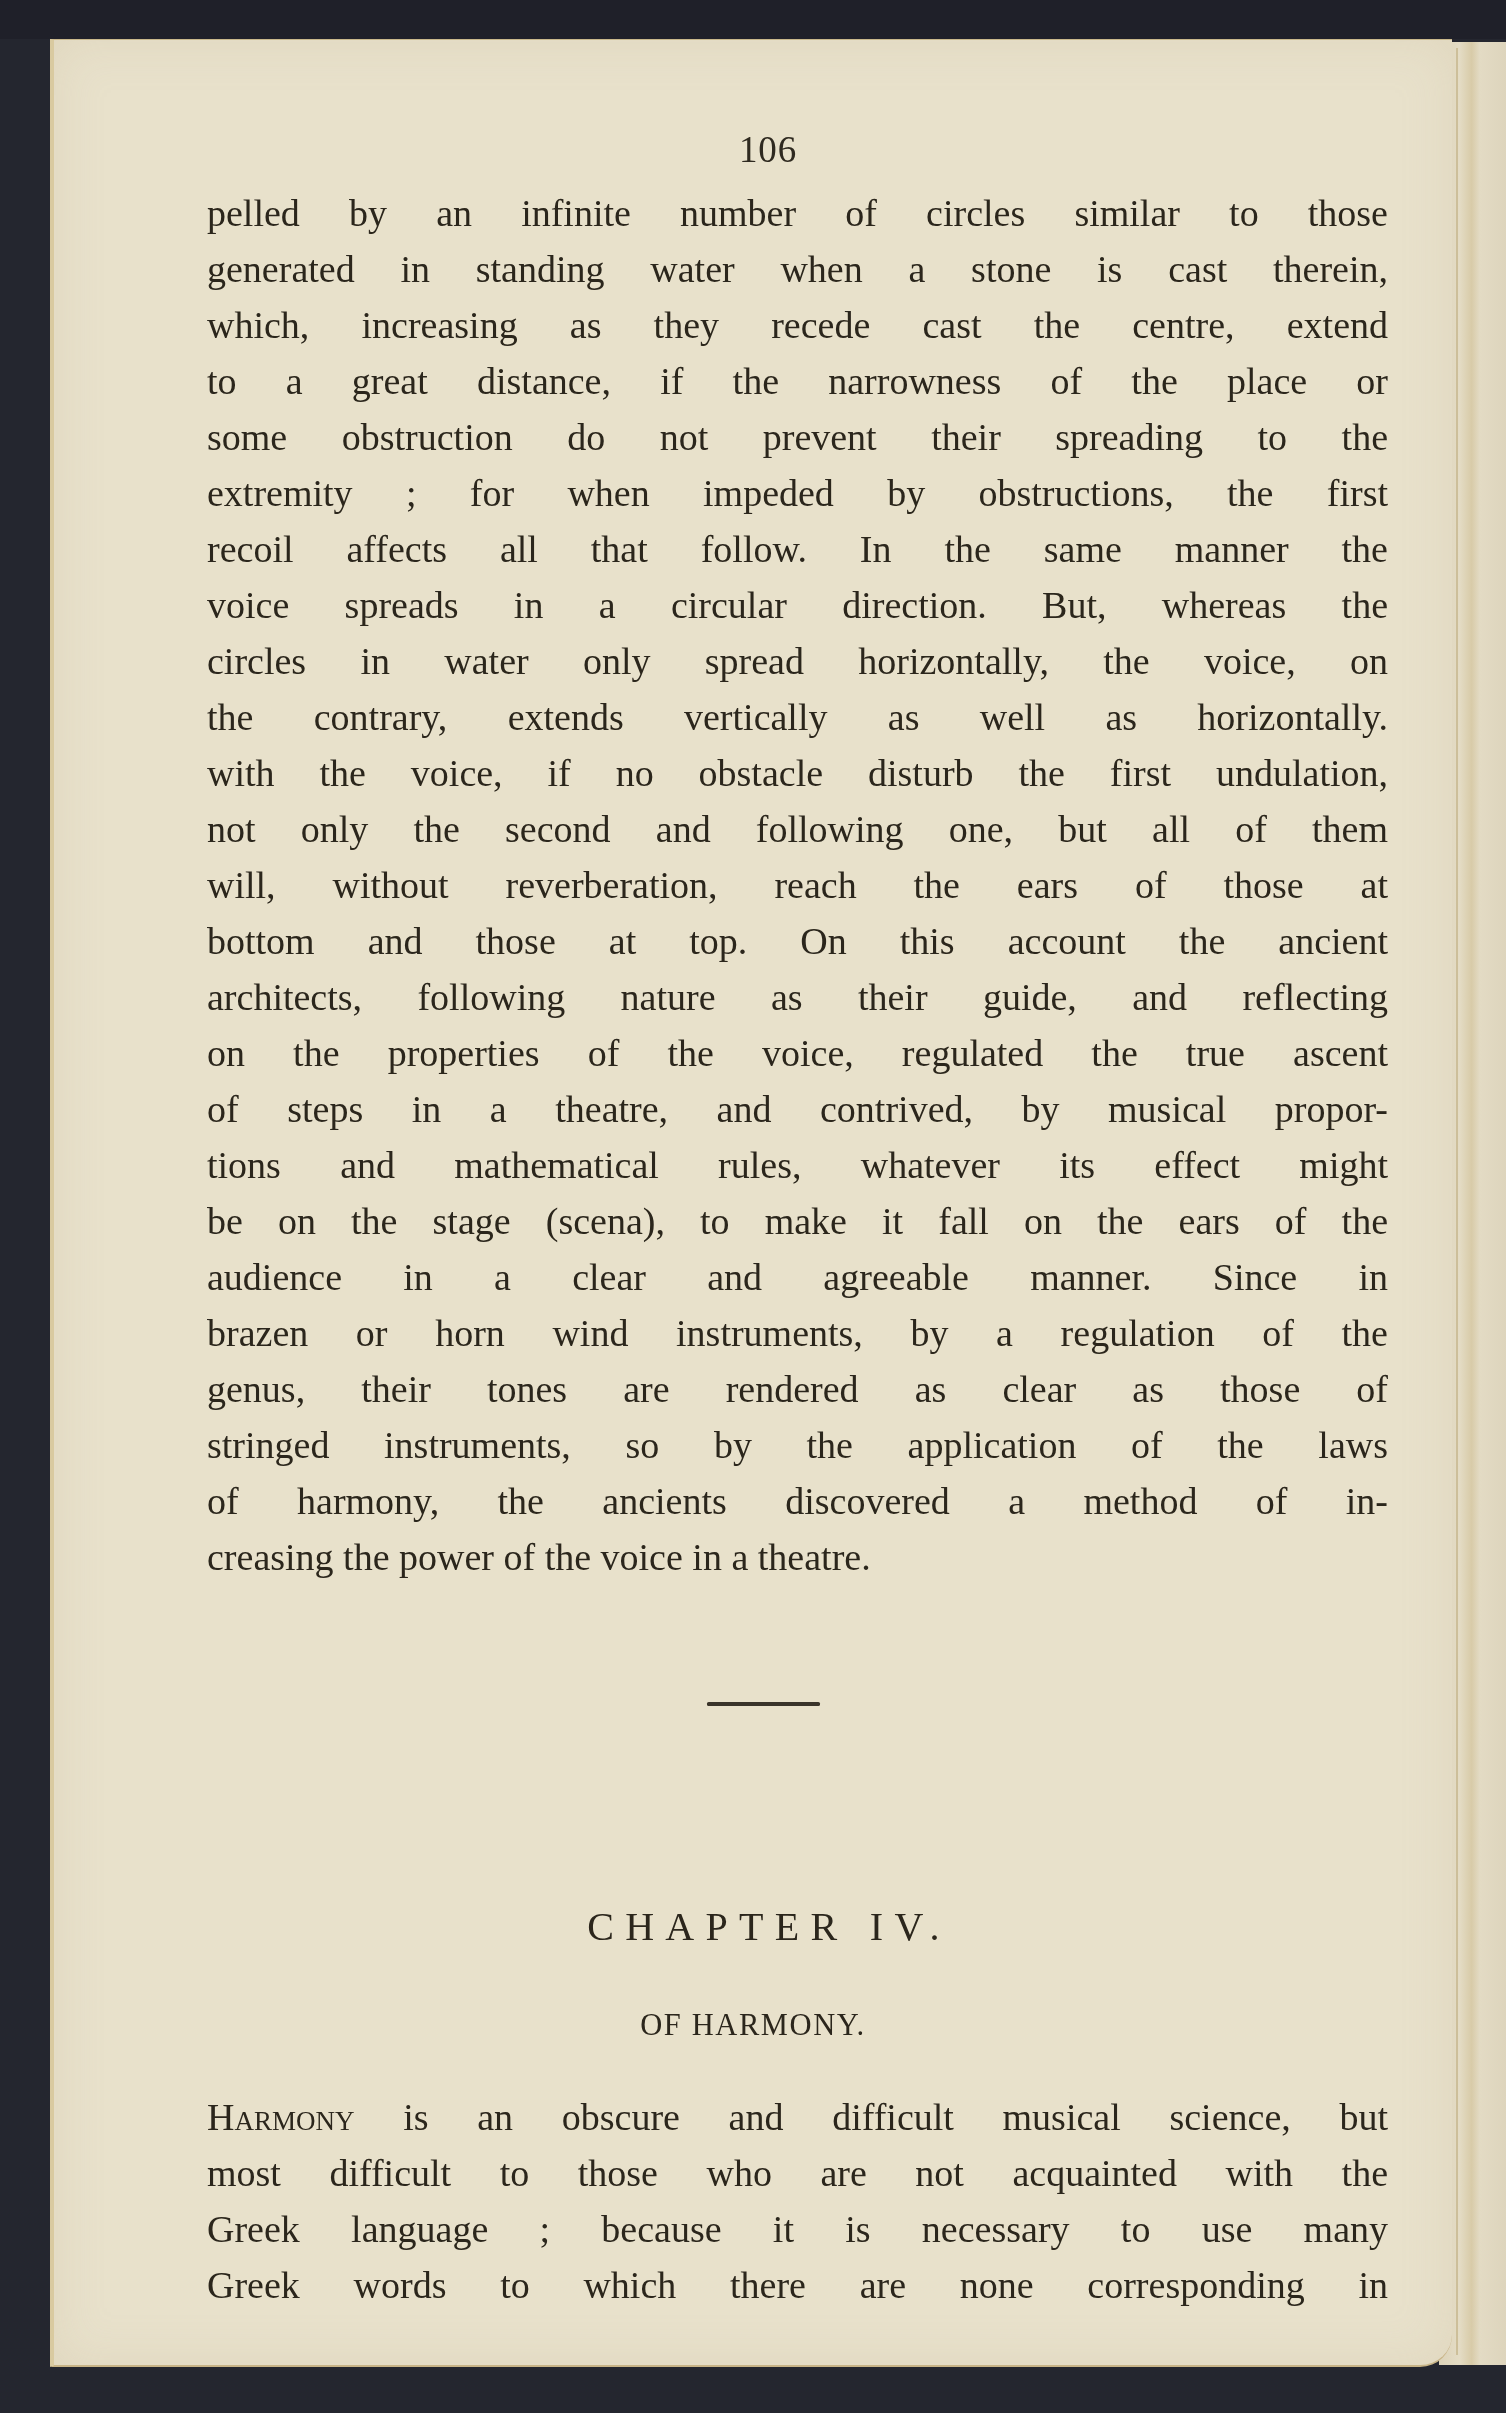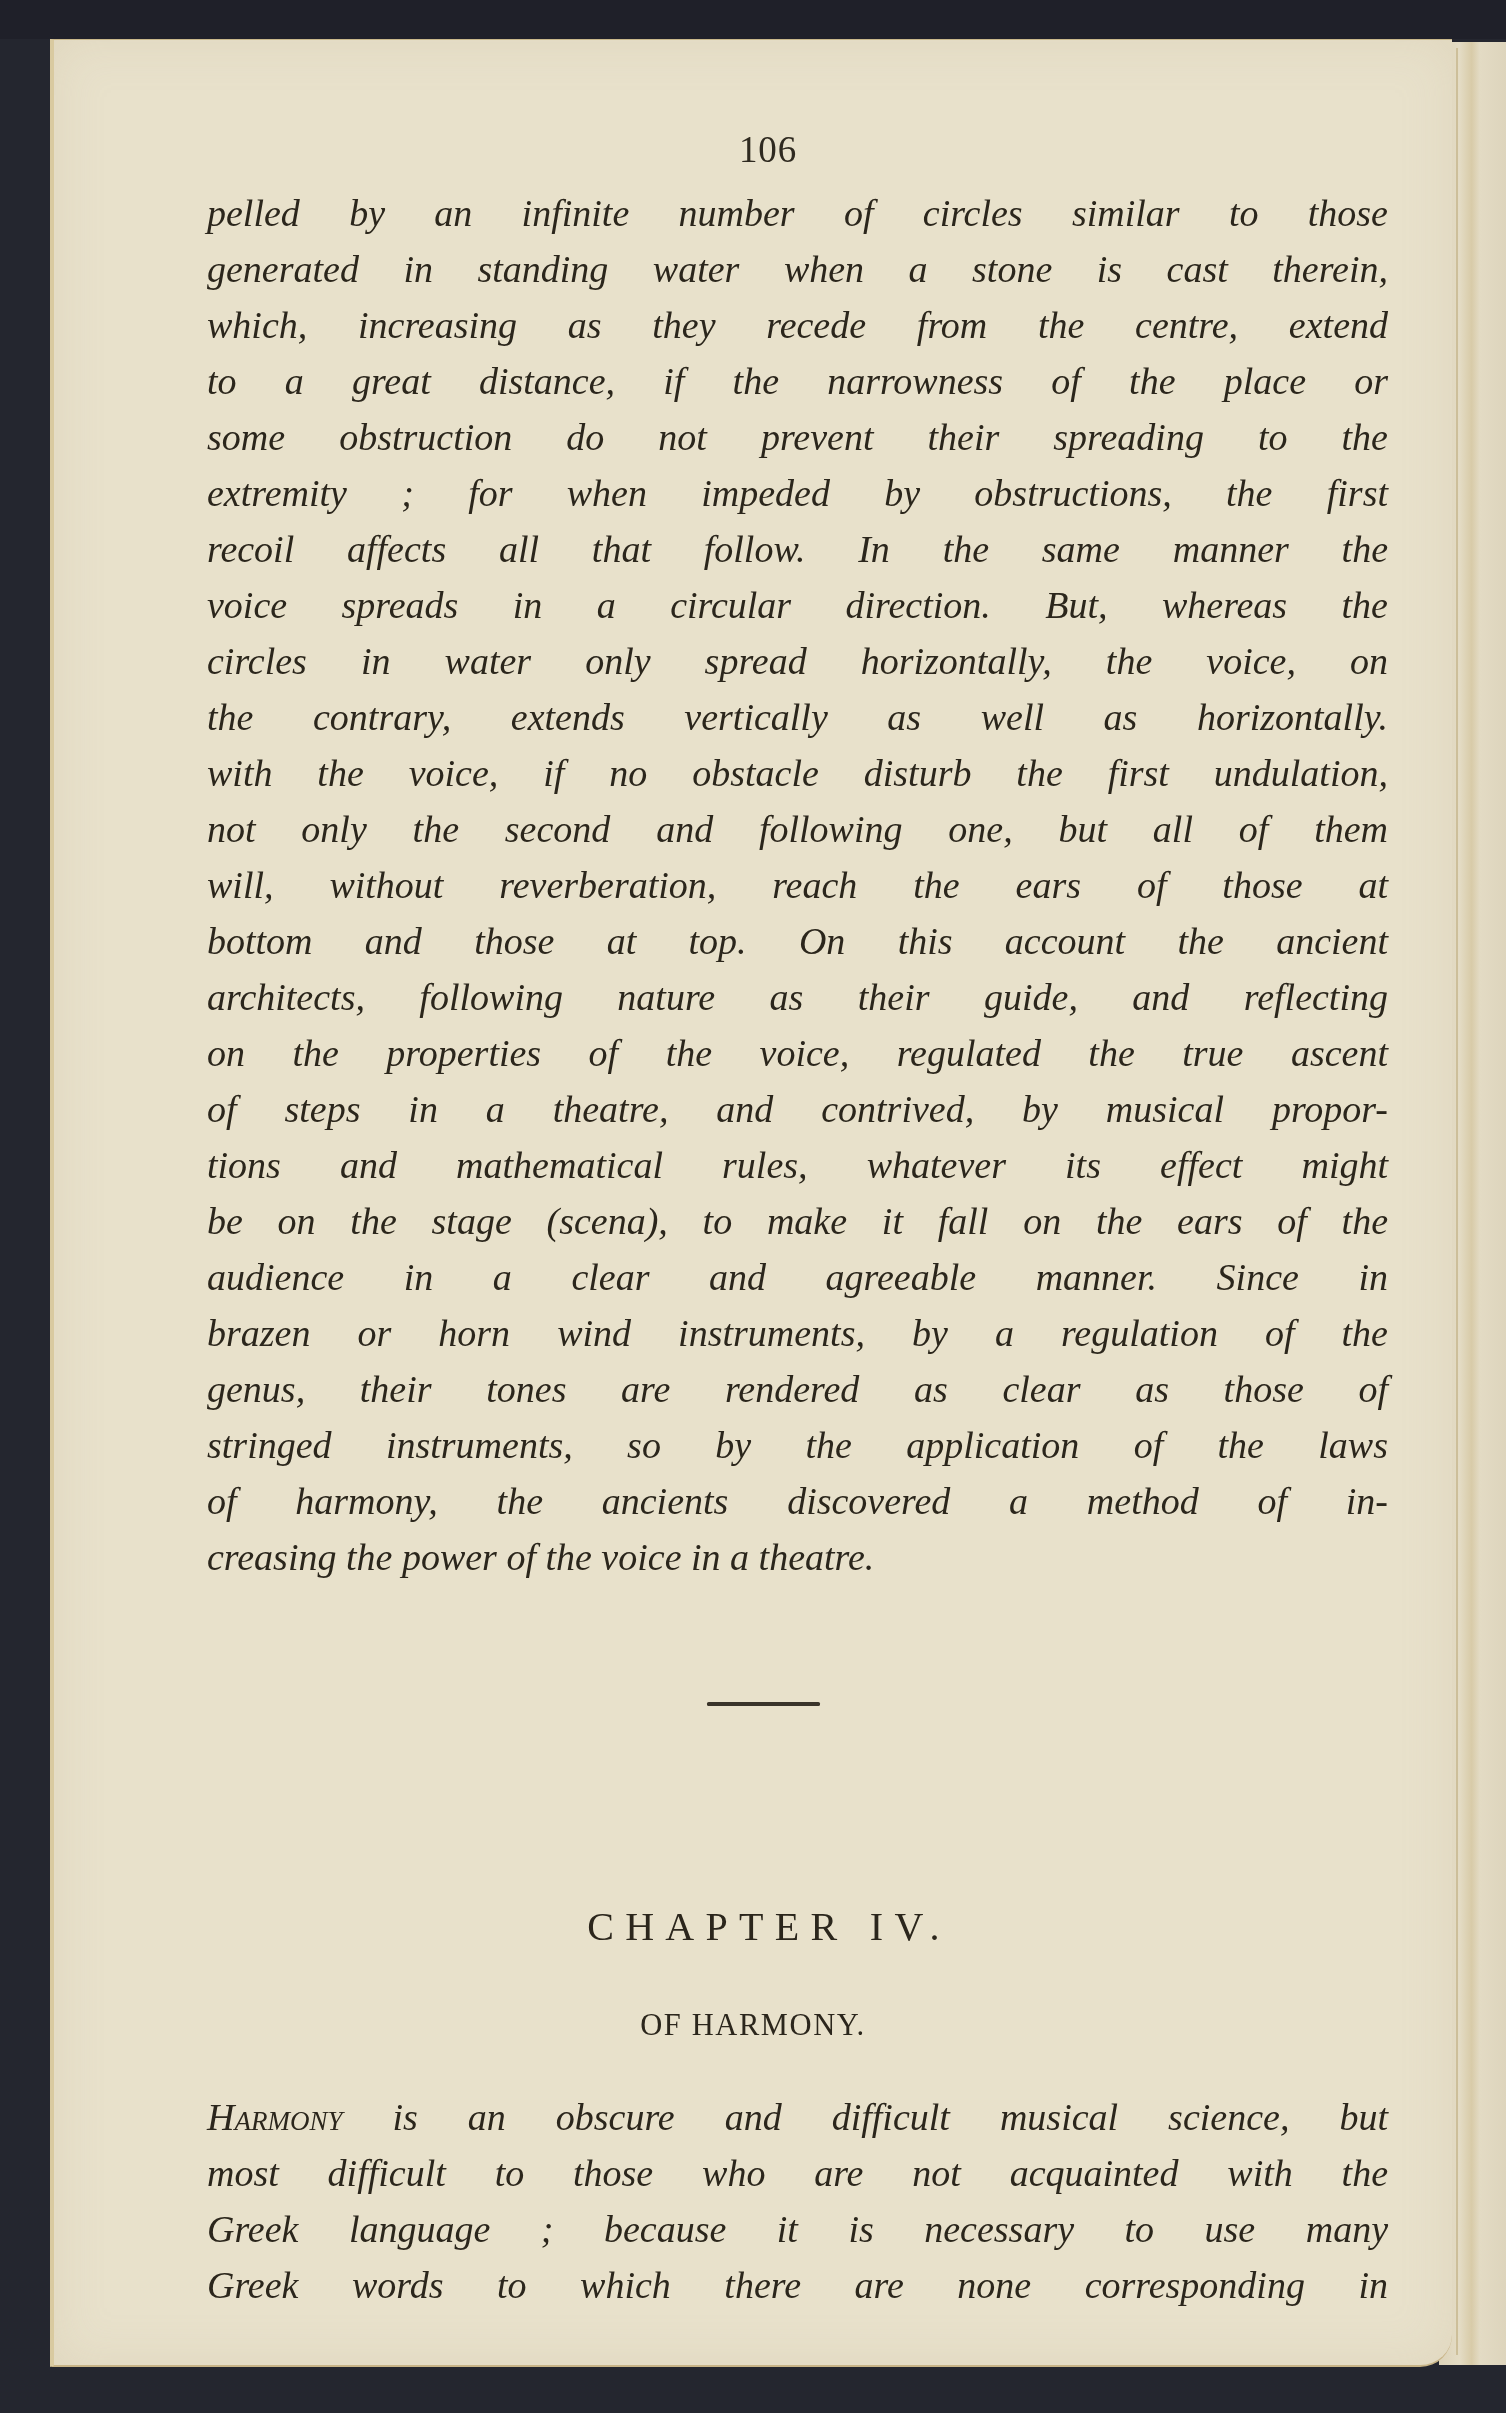--- a/index.html
+++ b/index.html
@@ -60,21 +60,20 @@
     line-height: 56px;
   }
   .body-para {
     top: 145px;
   }
   .line {
     display: block;
     text-align: justify;
     text-align-last: justify;
     white-space: nowrap;
-    font-style: italic;
   }
   .line.last {
     text-align-last: left;
   }
   .rule {
     position: absolute;
     left: 653px;
     top: 1662px;
     width: 113px;
     height: 4px;
@@ -115,21 +114,21 @@
 <div class="page-stack"></div>
 <div class="page-stack-line"></div>
 
 <div class="page">
 
   <div class="page-number">106</div>
 
   <div class="text-block body-para">
     <span class="line">pelled by an infinite number of circles similar to those</span>
     <span class="line">generated in standing water when a stone is cast therein,</span>
-    <span class="line">which, increasing as they recede from the centre, extend</span>
+    <span class="line">which, increasing as they recede cast the centre, extend</span>
     <span class="line">to a great distance, if the narrowness of the place or</span>
     <span class="line">some obstruction do not prevent their spreading to the</span>
     <span class="line">extremity ; for when impeded by obstructions, the first</span>
     <span class="line">recoil affects all that follow. In the same manner the</span>
     <span class="line">voice spreads in a circular direction. But, whereas the</span>
     <span class="line">circles in water only spread horizontally, the voice, on</span>
     <span class="line">the contrary, extends vertically as well as horizontally.</span>
     <span class="line">with the voice, if no obstacle disturb the first undulation,</span>
     <span class="line">not only the second and following one, but all of them</span>
     <span class="line">will, without reverberation, reach the ears of those at</span>

